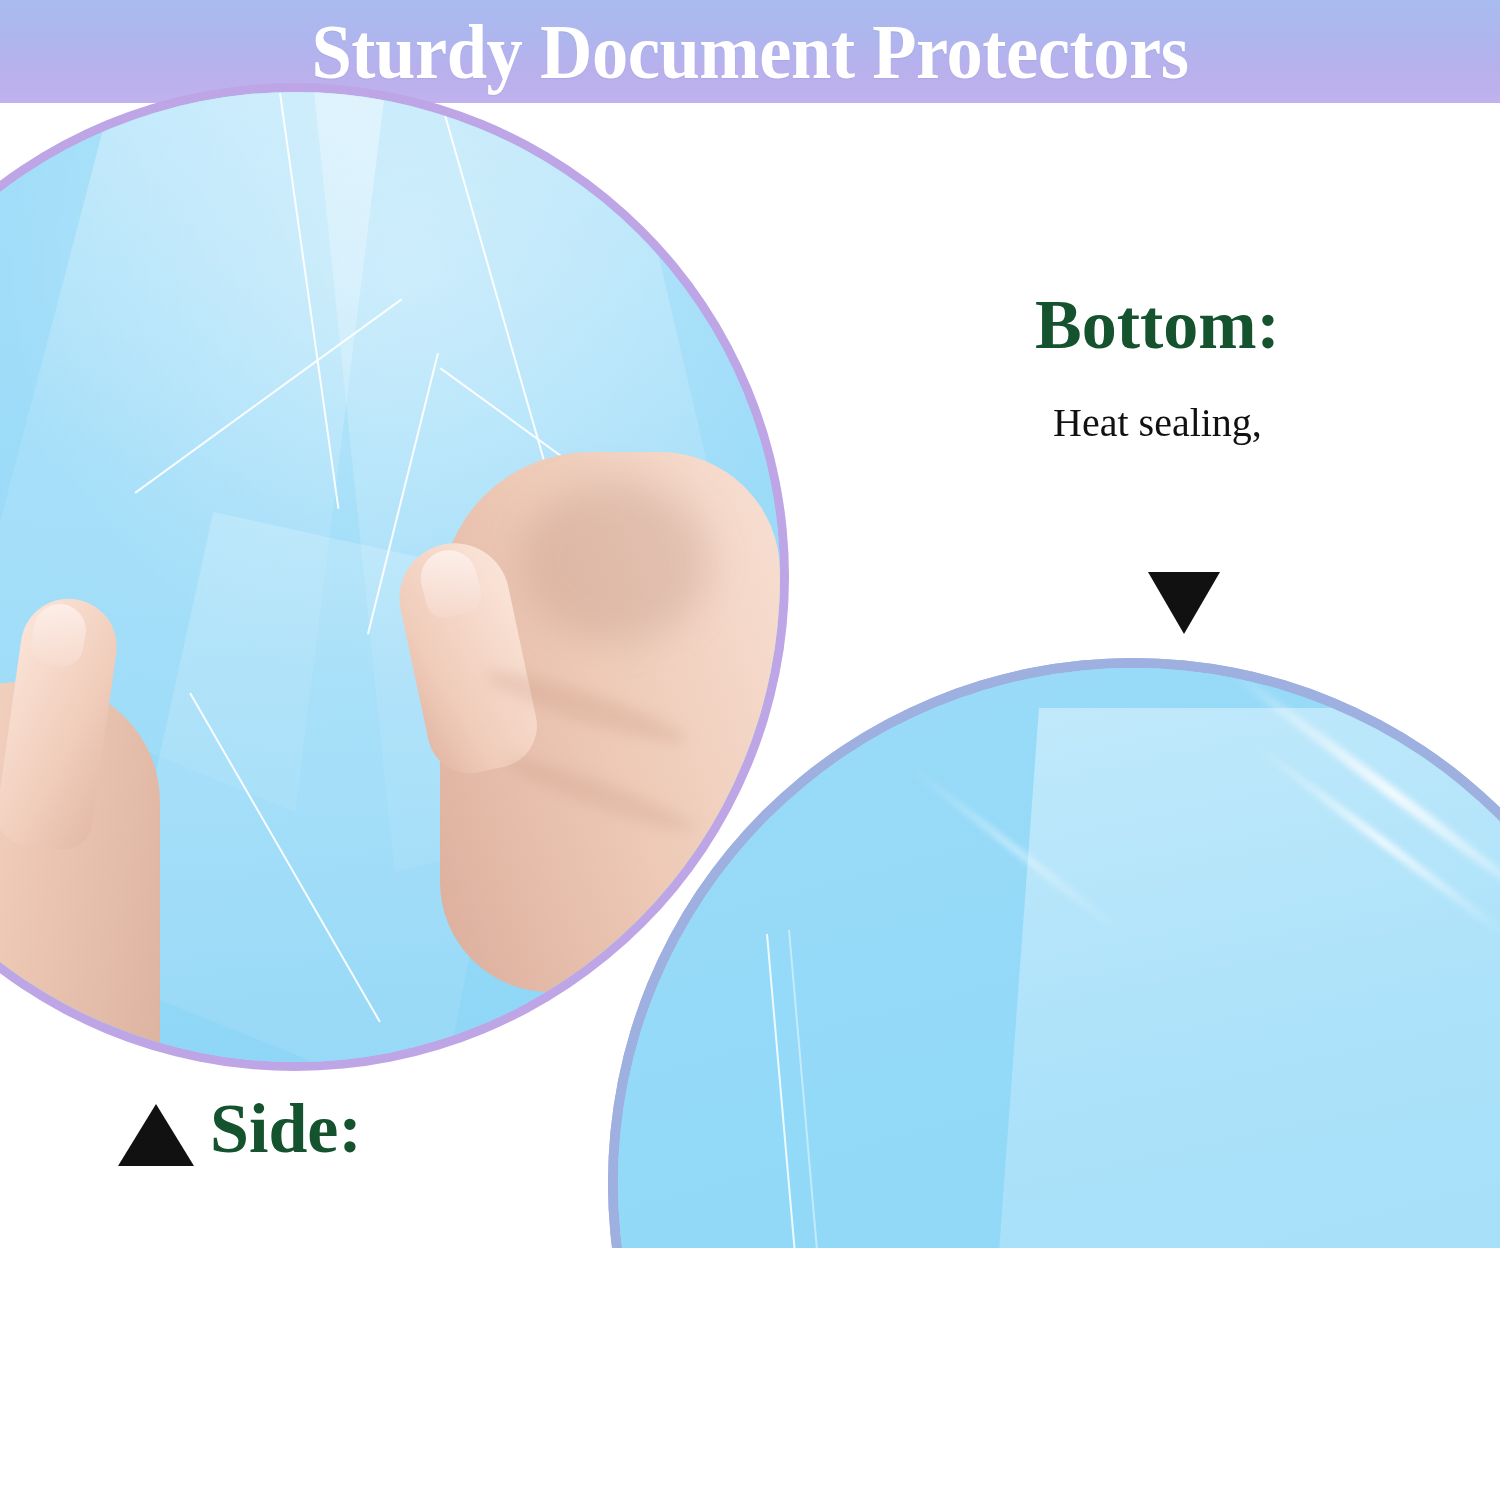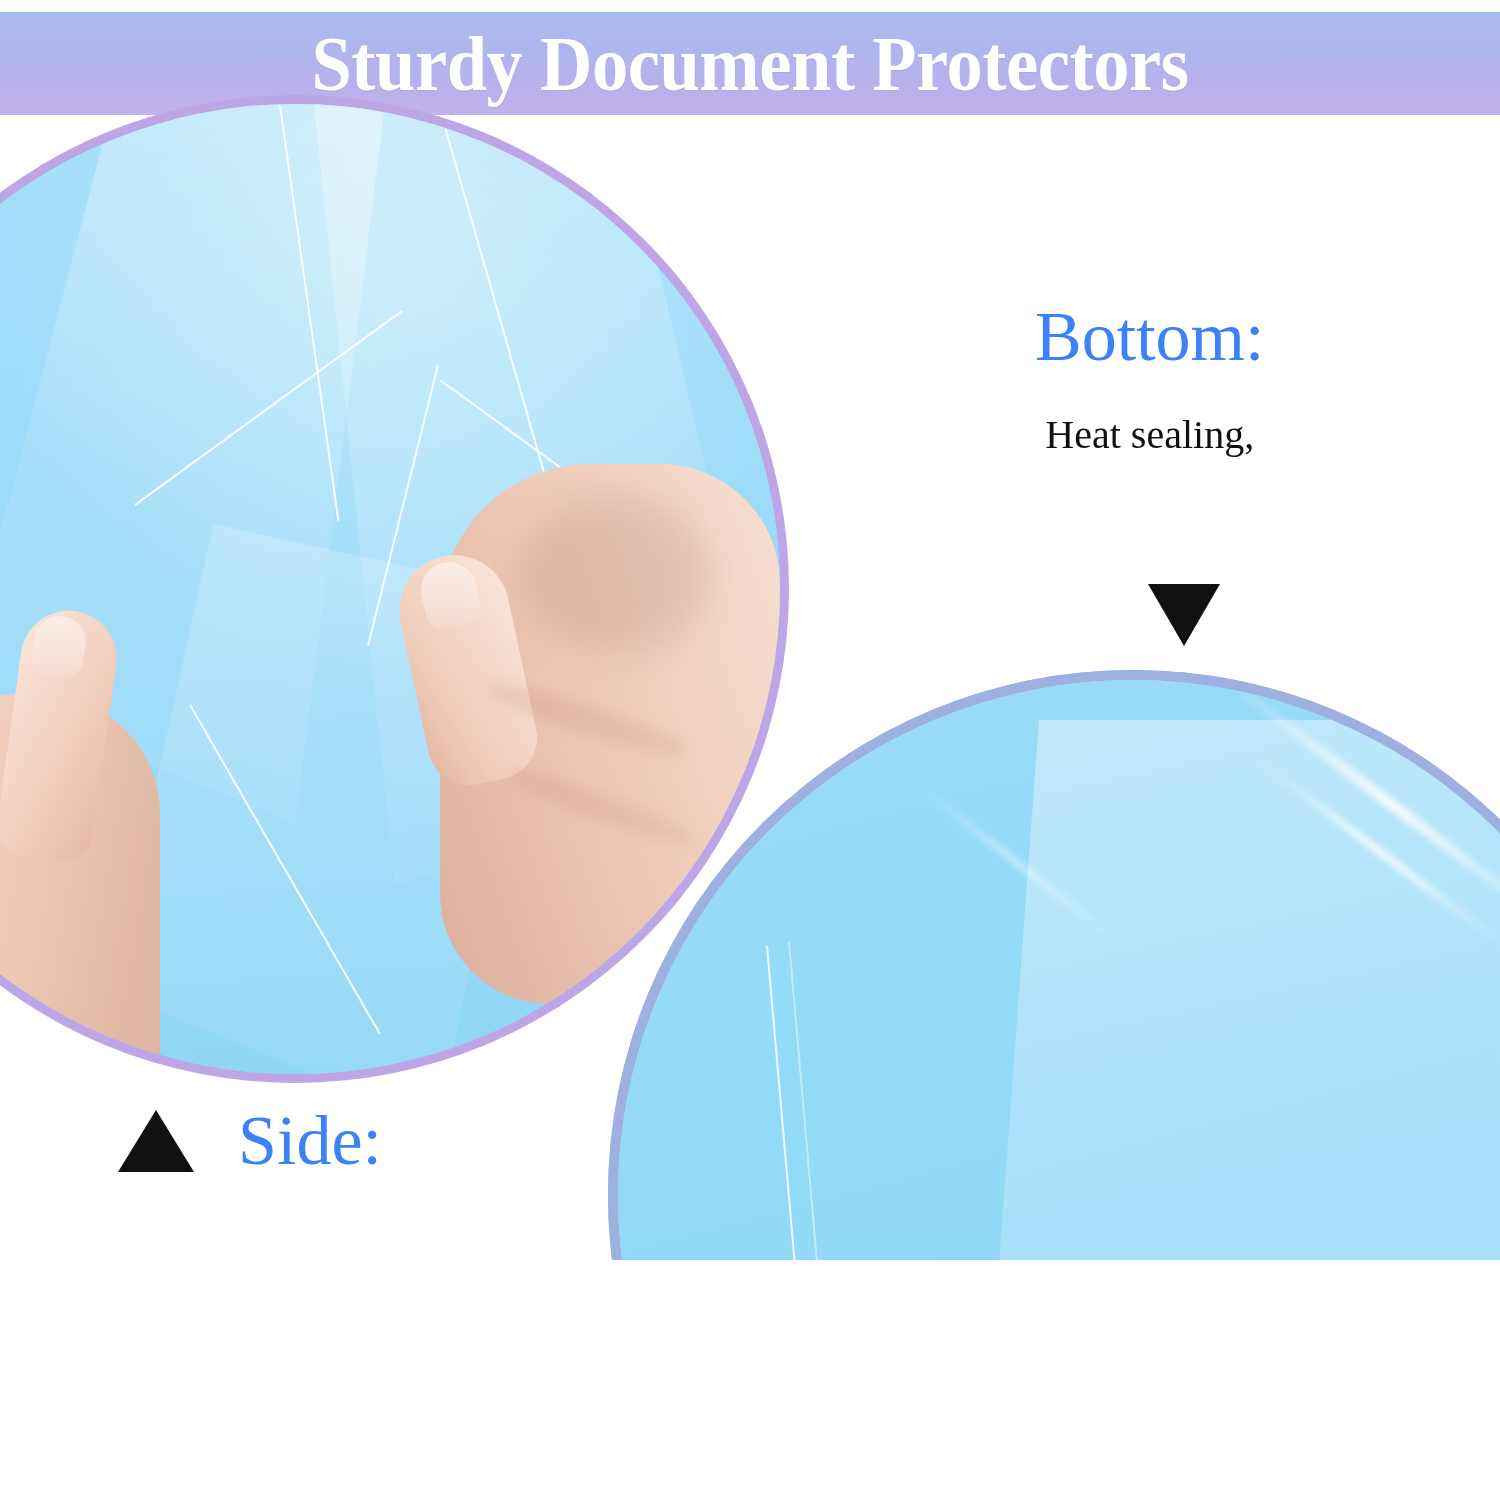--- a/index.html
+++ b/index.html
@@ -9,21 +9,20 @@
   }
   body {
     font-family: "Liberation Serif", "DejaVu Serif", serif;
   }
   #page {
     position: relative;
     width: 1500px;
     height: 1248px;
     background: #ffffff;
     overflow: hidden;
-    margin-top: 12px;
   }
 
   
   #header-banner {
     position: absolute;
     left: 0;
     top: 0;
     width: 1500px;
     height: 103px;
     background: linear-gradient(180deg, #a9bcf0 0%, #aeb6ee 35%, #b9b0ec 70%, #c0b2ee 100%);
@@ -302,24 +301,24 @@
       rgba(255,255,255,0) 16px,
       rgba(255,255,255,0) 26px
     );
     border-radius: 6px;
   }
 
   
   .callout { position: absolute; z-index: 5; }
   .callout-heading {
     font-family: "Liberation Serif", "DejaVu Serif", serif;
-    font-weight: normal;
+    font-weight: bold;
     font-size: 70px;
     line-height: 1.05;
-    color: #3b82f6;
+    color: #14532d;
     white-space: nowrap;
   }
   .callout-body {
     font-family: "Liberation Serif", "DejaVu Serif", serif;
     font-weight: normal;
     font-size: 40px;
     line-height: 1.75;
     color: #111111;
     white-space: nowrap;
     text-align: center;
@@ -335,22 +334,22 @@
     width: 0; height: 0;
     border-left: 36px solid transparent;
     border-right: 36px solid transparent;
     border-top: 62px solid #111111;
     z-index: 5;
   }
 
   #callout-side { left: 118px; top: 1092px; }
   #callout-side .head-row {
     display: flex;
-    align-items: center;
-    gap: 44px;
+    align-items: flex-end;
+    gap: 16px;
     margin-bottom: 26px;
   }
   #arrow-up {
     width: 0; height: 0;
     border-left: 38px solid transparent;
     border-right: 38px solid transparent;
     border-bottom: 62px solid #111111;
   }
   .callout-body-line { display: block; }
   #callout-side .callout-body-line:first-child { padding-left: 10px; }

